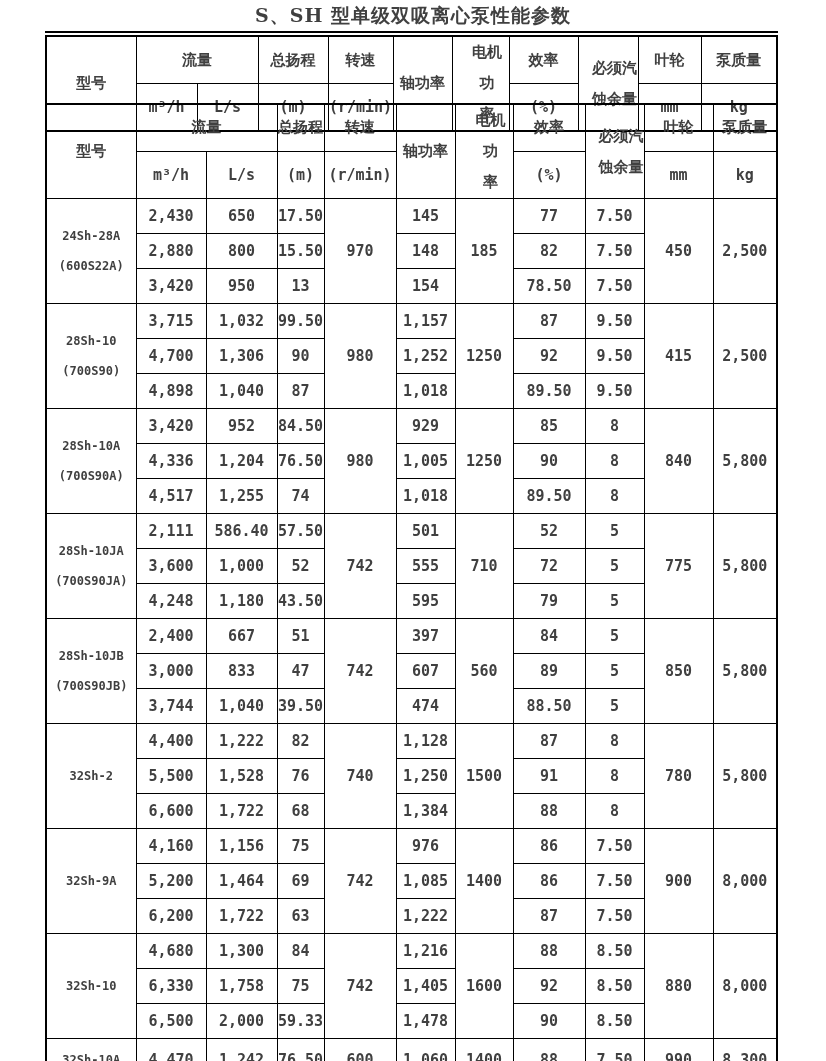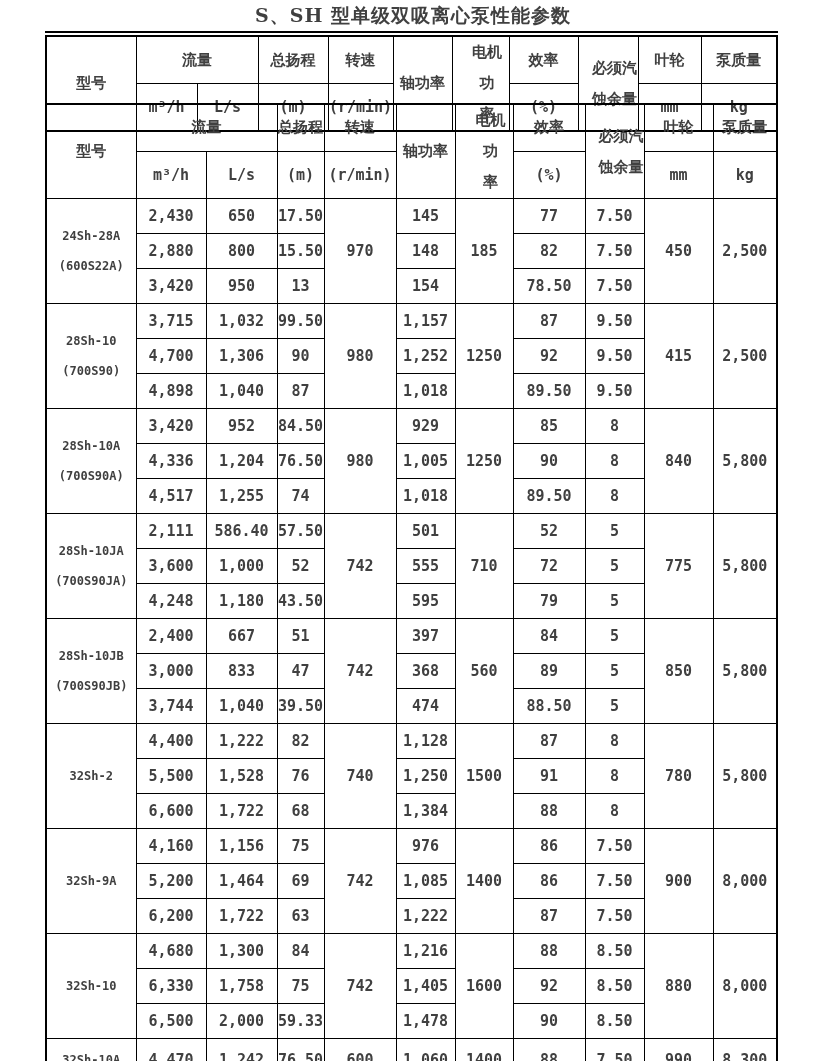--- a/index.html
+++ b/index.html
@@ -243,21 +243,21 @@
         <td rowspan="3">560</td>
         <td>84</td>
         <td>5</td>
         <td rowspan="3">850</td>
         <td rowspan="3">5,800</td>
       </tr>
       <tr class="dr">
         <td>3,000</td>
         <td>833</td>
         <td>47</td>
-        <td>368</td>
+        <td>607</td>
         <td>89</td>
         <td>5</td>
       </tr>
       <tr class="dr">
         <td>3,744</td>
         <td>1,040</td>
         <td>39.50</td>
         <td>474</td>
         <td>88.50</td>
         <td>5</td>

